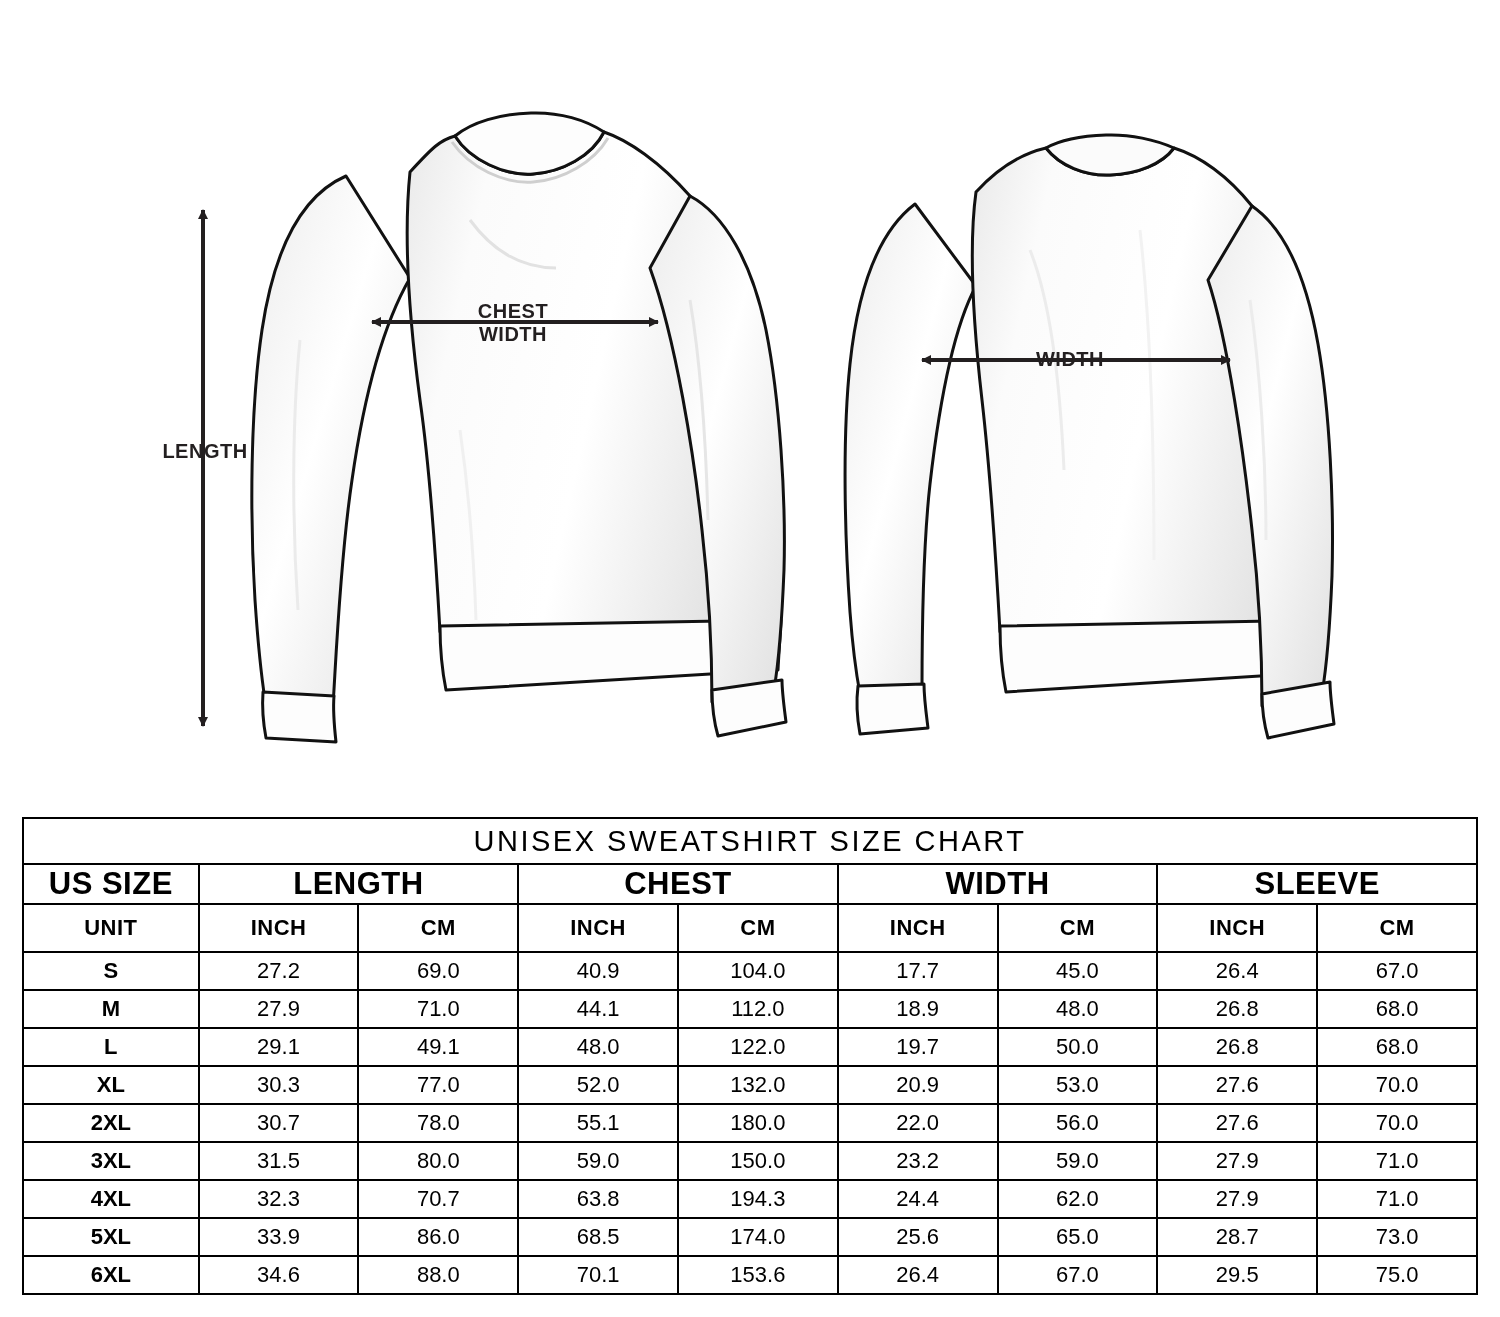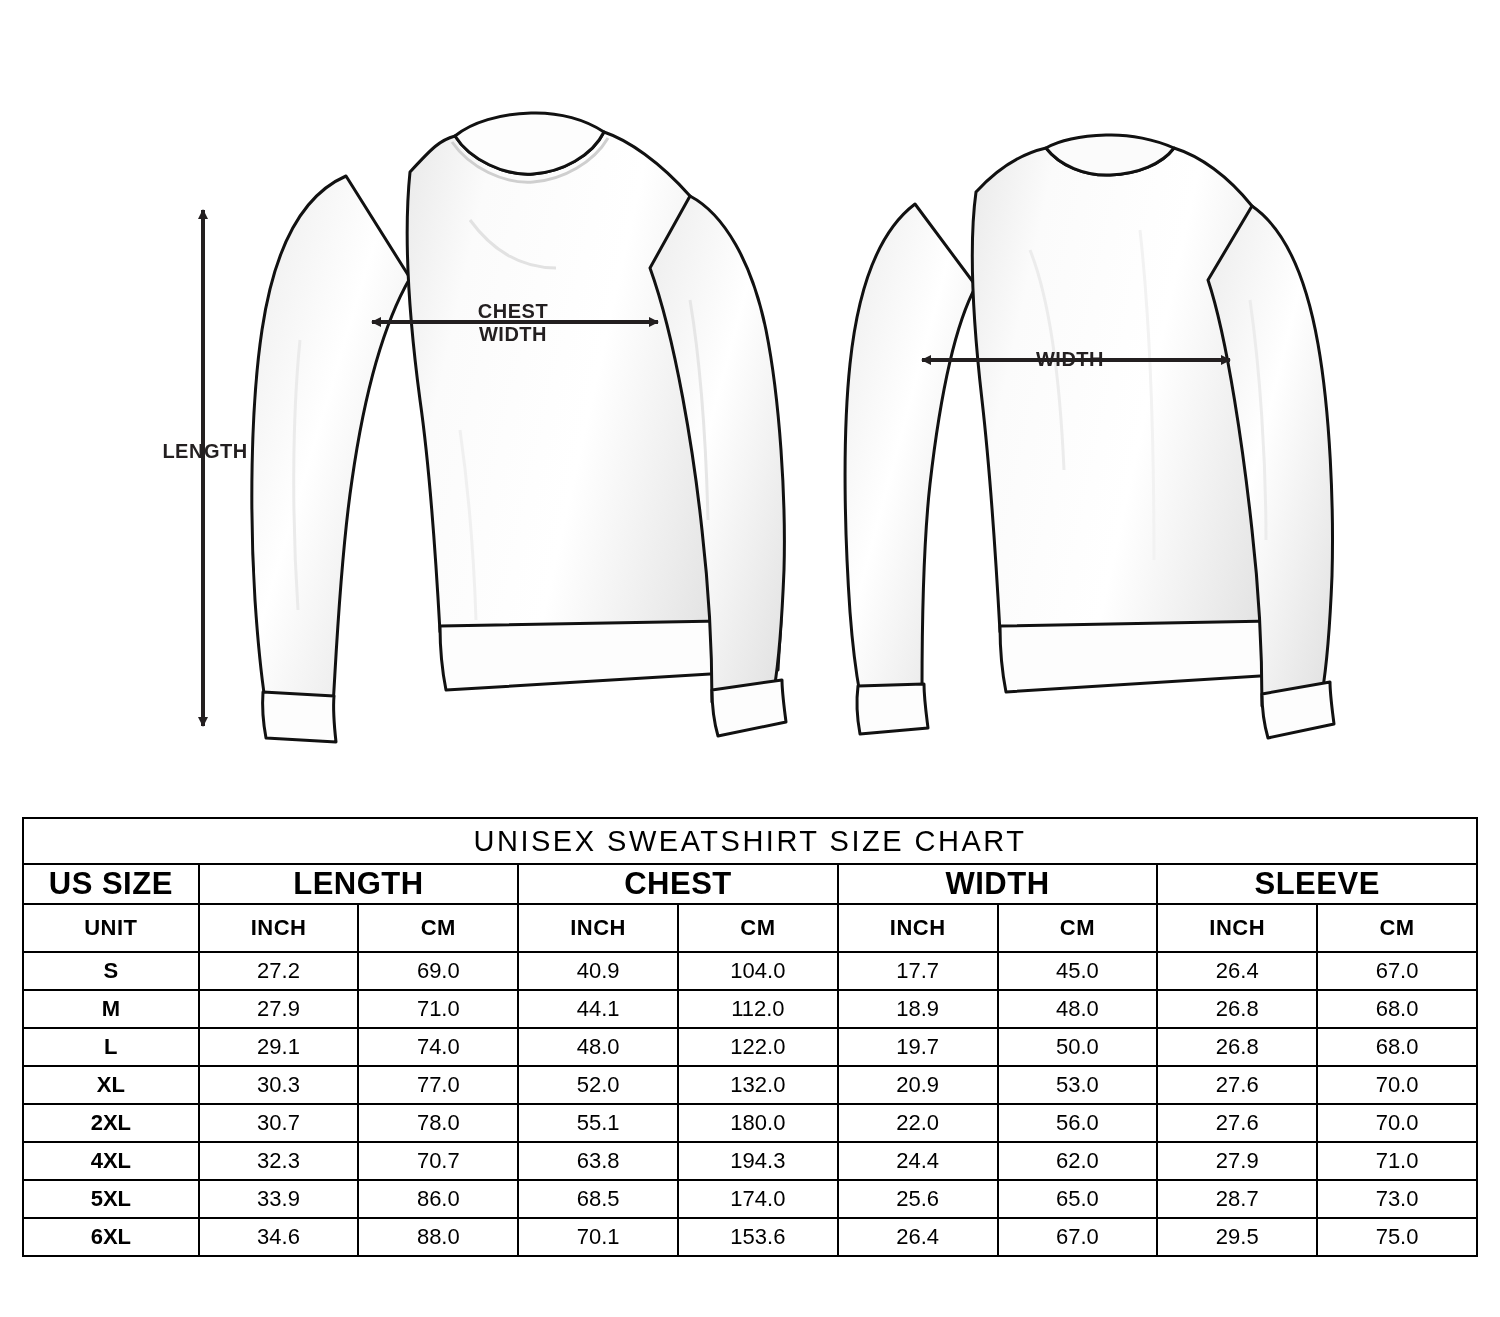--- a/index.html
+++ b/index.html
@@ -295,21 +295,21 @@
             <td>44.1</td>
             <td>112.0</td>
             <td>18.9</td>
             <td>48.0</td>
             <td>26.8</td>
             <td>68.0</td>
           </tr>
           <tr class="data-row">
             <td class="size-cell">L</td>
             <td>29.1</td>
-            <td>74.0</td>
+            <td>49.1</td>
             <td>48.0</td>
             <td>122.0</td>
             <td>19.7</td>
             <td>50.0</td>
             <td>26.8</td>
             <td>68.0</td>
           </tr>
           <tr class="data-row">
             <td class="size-cell">XL</td>
             <td>30.3</td>
@@ -326,20 +326,31 @@
             <td>30.7</td>
             <td>78.0</td>
             <td>55.1</td>
             <td>180.0</td>
             <td>22.0</td>
             <td>56.0</td>
             <td>27.6</td>
             <td>70.0</td>
           </tr>
           <tr class="data-row">
+            <td class="size-cell">3XL</td>
+            <td>31.5</td>
+            <td>80.0</td>
+            <td>59.0</td>
+            <td>150.0</td>
+            <td>23.2</td>
+            <td>59.0</td>
+            <td>27.9</td>
+            <td>71.0</td>
+          </tr>
+          <tr class="data-row">
             <td class="size-cell">4XL</td>
             <td>32.3</td>
             <td>70.7</td>
             <td>63.8</td>
             <td>194.3</td>
             <td>24.4</td>
             <td>62.0</td>
             <td>27.9</td>
             <td>71.0</td>
           </tr>

